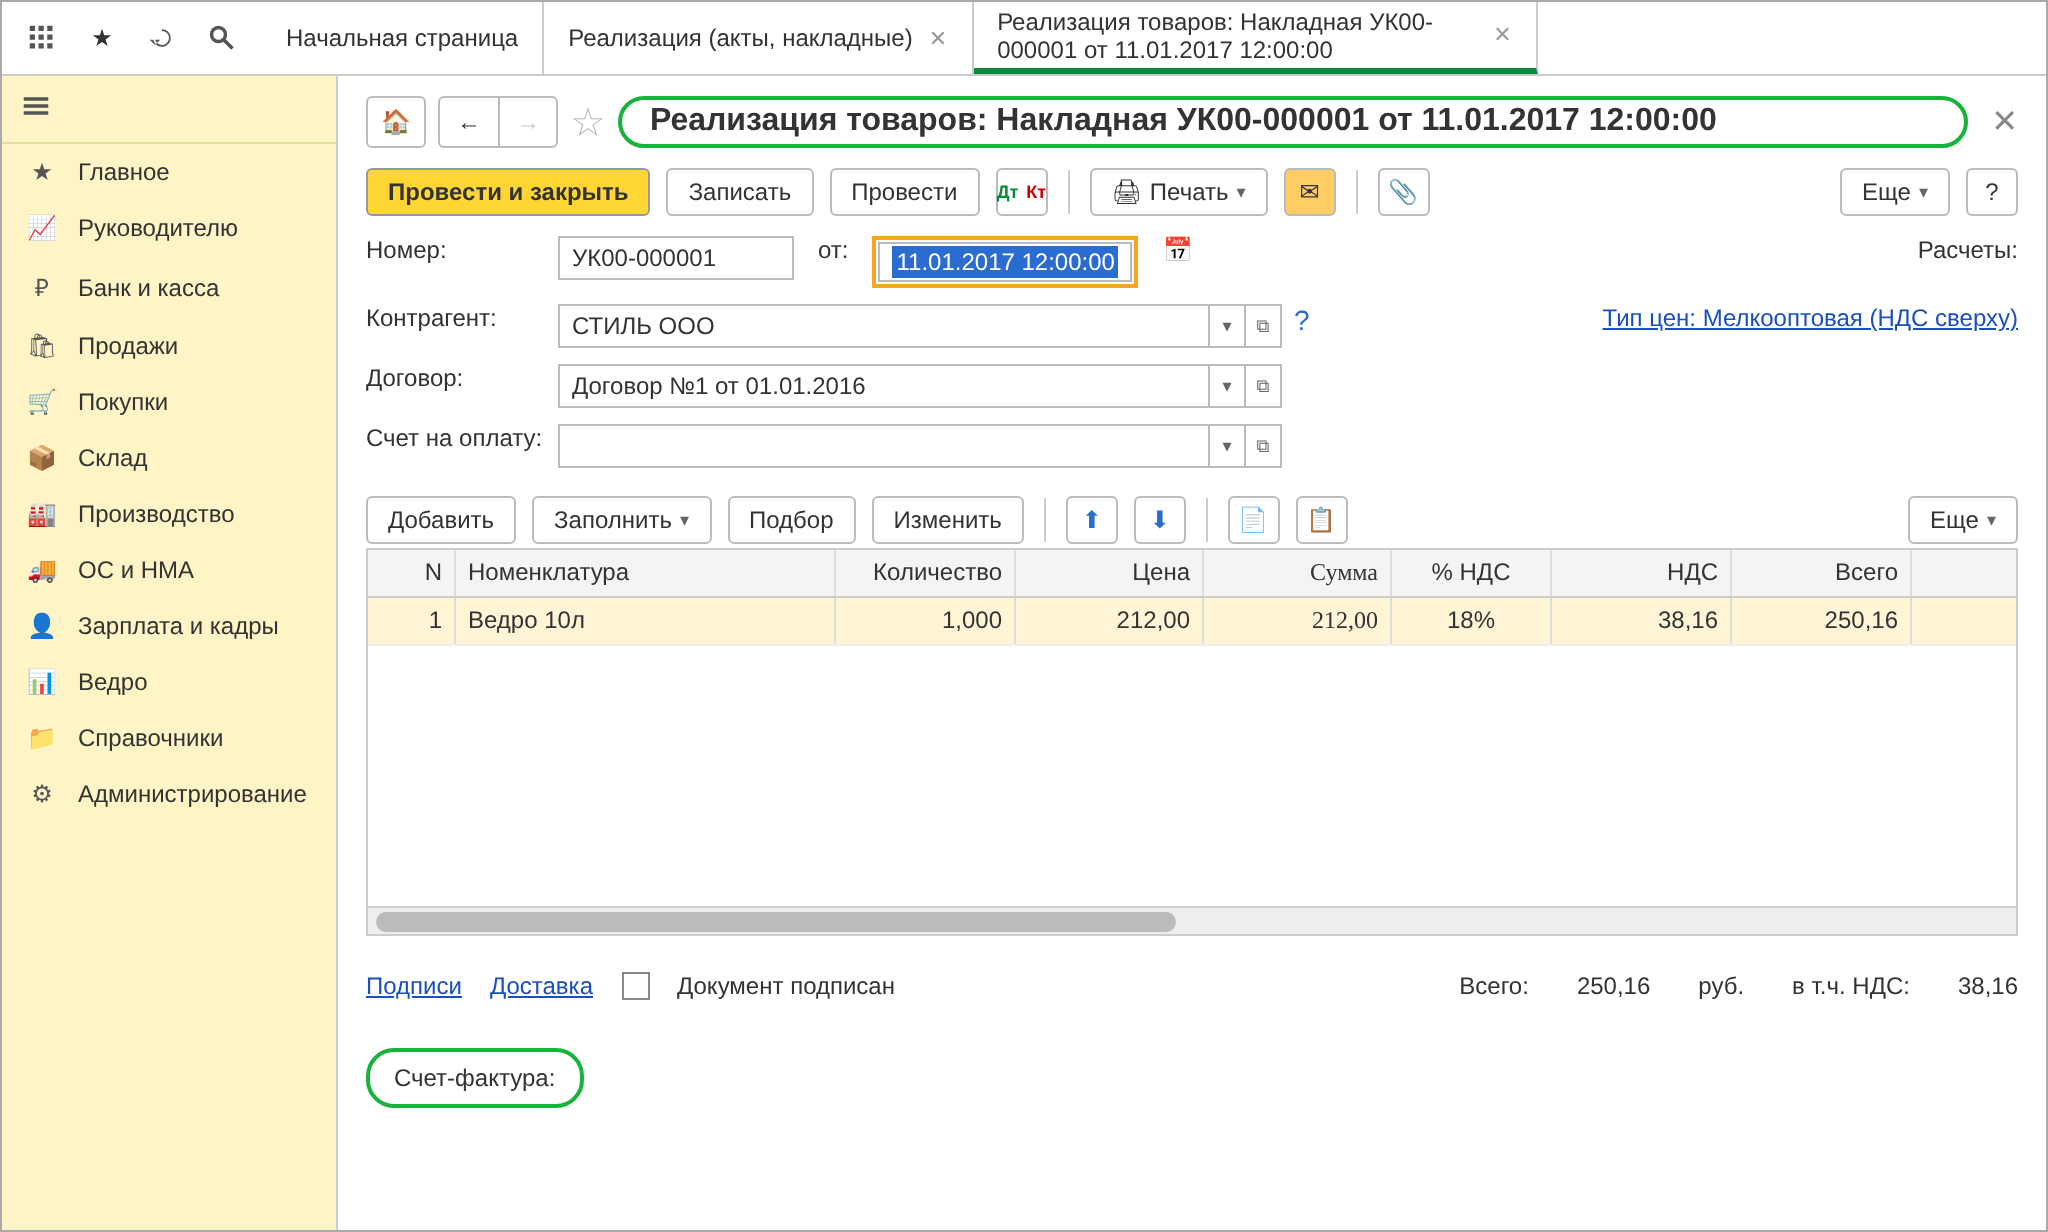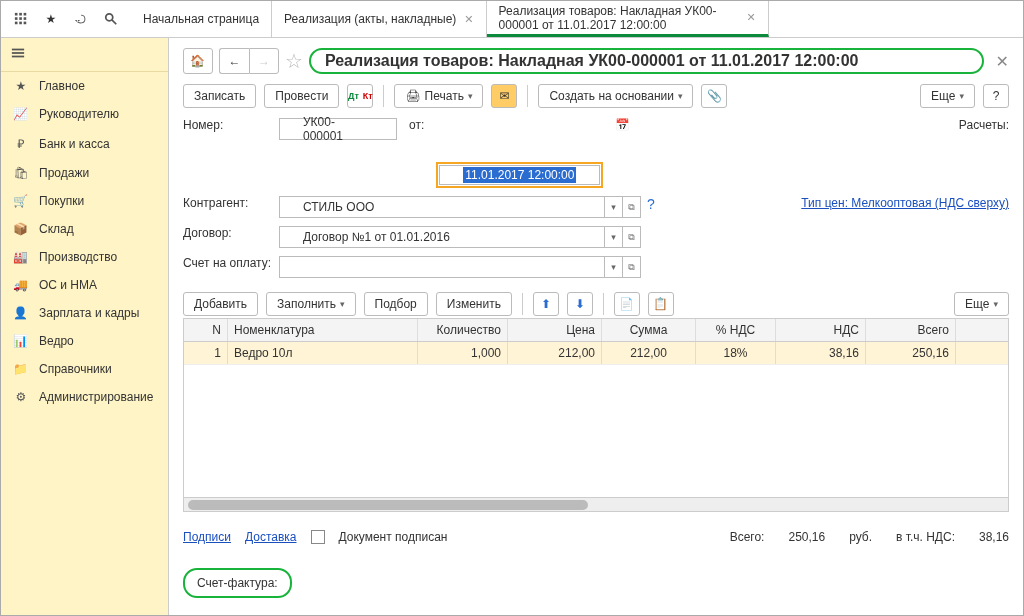--- a/index.html
+++ b/index.html
@@ -25,37 +25,37 @@
 .star { color: #bbb; font-size: 20px; cursor: pointer; }
 .page-title { border: 2px solid #18b33a; border-radius: 14px; padding: 2px 14px; font-size: 16px; font-weight: bold; flex: 1; }
 .close-x { font-size: 16px; color: #888; cursor: pointer; margin-left: 6px; }
 .toolbar { display: flex; align-items: center; gap: 8px; margin-bottom: 10px; }
 .btn { border: 1px solid #bbb; background: #fff; padding: 3px 10px; border-radius: 3px; cursor: pointer; font-size: 12px; height: 24px; display: flex; align-items: center; gap: 4px; }
 .btn.primary { background: #ffd633; border-color: #999; font-weight: bold; }
 .btn-icon { width: 26px; justify-content: center; padding: 0; }
 .spacer { flex: 1; }
 .form-row { display: flex; align-items: flex-start; margin-bottom: 8px; gap: 6px; font-size: 12px; }
 .form-label { width: 90px; }
-.input-box { border: 1px solid #bbb; padding: 2px 23px; height: 22px; display: flex; align-items: center; background: #fff; }
+.input-box { border: 1px solid #bbb; padding: 2px 6px; height: 22px; display: flex; align-items: center; background: #fff; }
 .input-group { display: flex; }
 .input-group .input-box { border-radius: 0; }
 .input-group .dd { border: 1px solid #bbb; border-left: none; width: 18px; display: flex; align-items: center; justify-content: center; background: #fff; cursor: pointer; font-size: 9px; color: #666; }
-.date-highlight { border: 2px solid #f5a623; padding: 1px; display: inline-flex; margin-top: 44px; }
+.date-highlight { border: 2px solid #f5a623; padding: 1px; display: inline-flex; }
 .date-sel { background: #2b6cd1; color: #fff; padding: 1px 2px; }
 .link { color: #1a4fc0; text-decoration: underline; cursor: pointer; }
 .table-toolbar { display: flex; gap: 8px; align-items: center; margin-top: 6px; margin-bottom: 2px; }
 .grid { border: 1px solid #ccc; height: 180px; overflow: hidden; display: flex; flex-direction: column; }
 .grid-header { display: flex; background: #f4f4f4; border-bottom: 1px solid #ccc; font-size: 12px; }
 .gh, .gc { padding: 4px 6px; border-right: 1px solid #ddd; }
 .grid-row { display: flex; background: #fff4d6; border-bottom: 1px solid #eee; font-size: 12px; }
 .col-n { width: 44px; text-align: right; }
 .col-name { width: 190px; }
 .col-qty { width: 90px; text-align: right; }
 .col-price { width: 94px; text-align: right; }
-.col-sum { width: 94px; text-align: center; }
+.col-sum { width: 94px; text-align: right; font-family: Liberation Serif, serif; }
 .col-vatp { width: 80px; text-align: center; }
 .col-vat { width: 90px; text-align: right; }
 .col-total { width: 90px; text-align: right; }
 .grid-body { flex: 1; overflow: auto; }
 .scroll-strip { height: 14px; background: #eee; border: 1px solid #ccc; border-top: none; position: relative; }
 .scroll-thumb { position: absolute; left: 4px; top: 2px; height: 10px; width: 400px; background: #bbb; border-radius: 5px; }
 .bottom-links { display: flex; align-items: center; gap: 14px; margin-top: 18px; font-size: 12px; }
 .checkbox { width: 14px; height: 14px; border: 1px solid #888; display: inline-block; }
 .totals { margin-left: auto; display: flex; gap: 24px; }
 .sf-row { display: flex; align-items: center; gap: 10px; margin-top: 24px; border: 2px solid #18b33a; border-radius: 14px; padding: 6px 12px; width: fit-content; justify-content: center; }
@@ -175,34 +175,34 @@
       <div class="nav-pair">
         <div class="nav-btn">←</div>
         <div class="nav-btn" style="color:#ccc">→</div>
       </div>
       <span class="star">☆</span>
       <div class="page-title">Реализация товаров: Накладная УК00-000001 от 11.01.2017 12:00:00</div>
       <span class="close-x">✕</span>
     </div>
 
     <div class="toolbar">
+      <div class="btn primary">Провести и закрыть</div>
       <div class="btn">Записать</div>
       <div class="btn">Провести</div>
       <div class="btn btn-icon">
           <span style="color:#0a8a3a;font-size:9px;font-weight:bold">Дᴛ</span>
           <span style="color:#c00;font-size:9px;font-weight:bold">Кᴛ</span>
         </div>
       <div class="sep"></div>
       <div class="btn dropdown-arrow">
           <span>🖨</span>
           <span>Печать</span>
         </div>
       <div class="btn btn-icon" style="background:#ffcc66">✉</div>
       <div class="sep"></div>
-      <div class="btn dropdown-arrow">Создать на основании</div>
       <div class="btn btn-icon">📎</div>
       <div class="spacer"></div>
       <div class="btn dropdown-arrow">Еще</div>
       <div class="btn btn-icon">?</div>
     </div>
 
     <div class="form-row">
       <span class="form-label">Номер:</span>
       <div class="input-box" style="width:118px">УК00-000001</div>
       <span style="margin:0 6px">от:</span>

